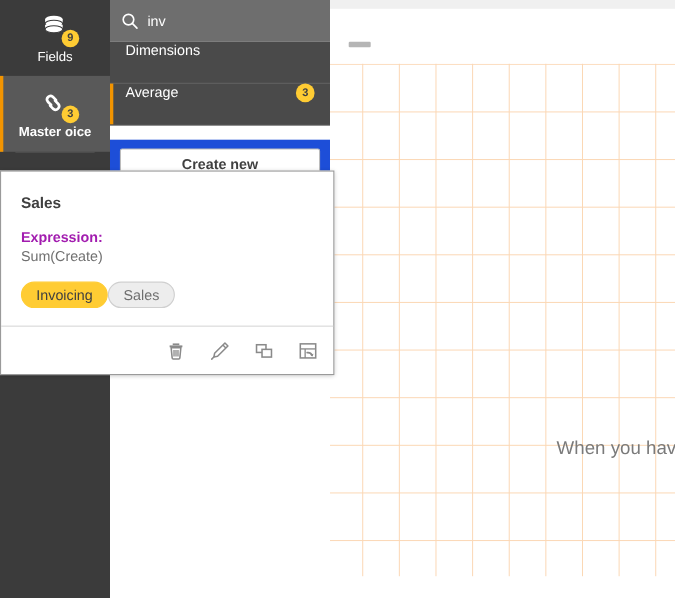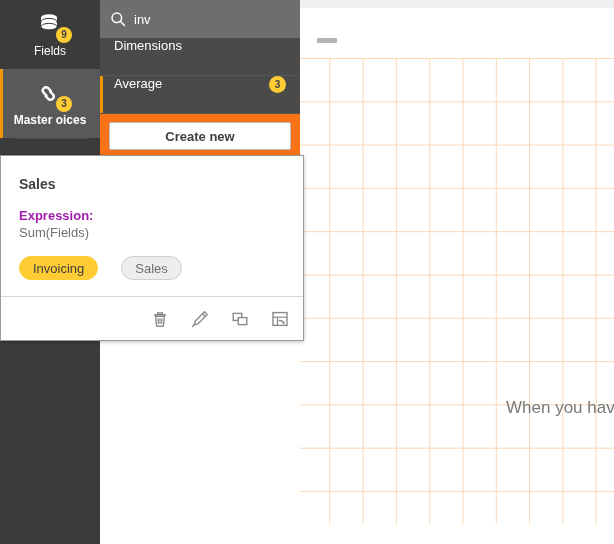--- a/index.html
+++ b/index.html
@@ -136,22 +136,23 @@
     border-radius: 50%;
     background: #ffcc33;
     color: #404040;
     font-size: 10px;
     font-weight: bold;
     display: flex; align-items: center; justify-content: center;
   }
 
   #create-wrap {
     padding: 8px 9px 9px 9px;
-    background: #f97316;
+    background: #1d4ed8;
     border-bottom: 1px solid #d8d8d8;
+    margin-top: 13px;
   }
   #create-new {
     width: 100%;
     height: 28px;
     background: #ffffff;
     border: 1px solid #bcbcbc;
     border-radius: 2px;
     color: #404040;
     font-family: "Liberation Sans", sans-serif;
     font-size: 13px;
@@ -242,21 +243,21 @@
     font-size: 13px;
     font-weight: bold;
     color: #a21caf;
     margin-bottom: 2px;
   }
   #pop-expression {
     font-size: 13px;
     color: #707070;
     margin-bottom: 16px;
   }
-  #tags-row { display: flex; gap: 23px; margin-top: 7px; }
+  #tags-row { display: flex; gap: 0; margin-top: 7px; }
   .tag-chip {
     height: 24px;
     padding: 0 13px;
     border-radius: 12px;
     font-size: 13px;
     display: flex; align-items: center;
     cursor: pointer;
   }
   .tag-chip.on {
     background: #ffcc33;
@@ -307,21 +308,21 @@
     <div class="rail-item active">
       <div class="rail-icon-wrap">
         <svg width="26" height="24" viewBox="0 0 26 24">
           <g stroke="#ffffff" stroke-width="2.4" fill="none" stroke-linecap="round">
             <path d="M9.5 13.5 l-3 -3 a3.2 3.2 0 0 1 4.5 -4.5 l3 3"></path>
             <path d="M13 9.5 l3 3 a3.2 3.2 0 0 1 -4.5 4.5 l-3 -3"></path>
           </g>
         </svg>
         <span class="badge">3</span>
       </div>
-      <div class="rail-label">Master oices</div>
+      <div class="rail-label">Master oice</div>
     </div>
 
     <div class="rail-sep"></div>
 
     <div class="rail-item">
       <div class="rail-icon-wrap">
         <svg width="24" height="20" viewBox="0 0 24 20">
           <rect x="3" y="3" width="18" height="14" fill="none" stroke="#ffffff" stroke-width="1.6"></rect>
           <rect x="6.5" y="9" width="2.6" height="5" fill="#ffffff"></rect>
           <rect x="10.6" y="6.5" width="2.6" height="7.5" fill="#ffffff"></rect>
@@ -413,21 +414,21 @@
     <div id="canvas-topbar"></div>
     <div id="grid"></div>
     <div id="placeholder-dash"></div>
     <div id="empty-msg">When you hav</div>
   </div>
 
   <div id="popover">
     <div id="pop-body">
       <div id="pop-title">Sales</div>
       <div class="pop-label">Expression:</div>
-      <div id="pop-expression">Sum(Fields)</div>
+      <div id="pop-expression">Sum(Create)</div>
       <div id="tags-row">
         <span class="tag-chip on">Invoicing</span>
         <span class="tag-chip off">Sales</span>
       </div>
     </div>
     <div id="pop-footer">
 
       <span class="pop-action">
         <svg width="20" height="20" viewBox="0 0 20 20">
           <path d="M7 3.2 h6 v1.6 h-6 Z" fill="#8a8a8a"></path>

